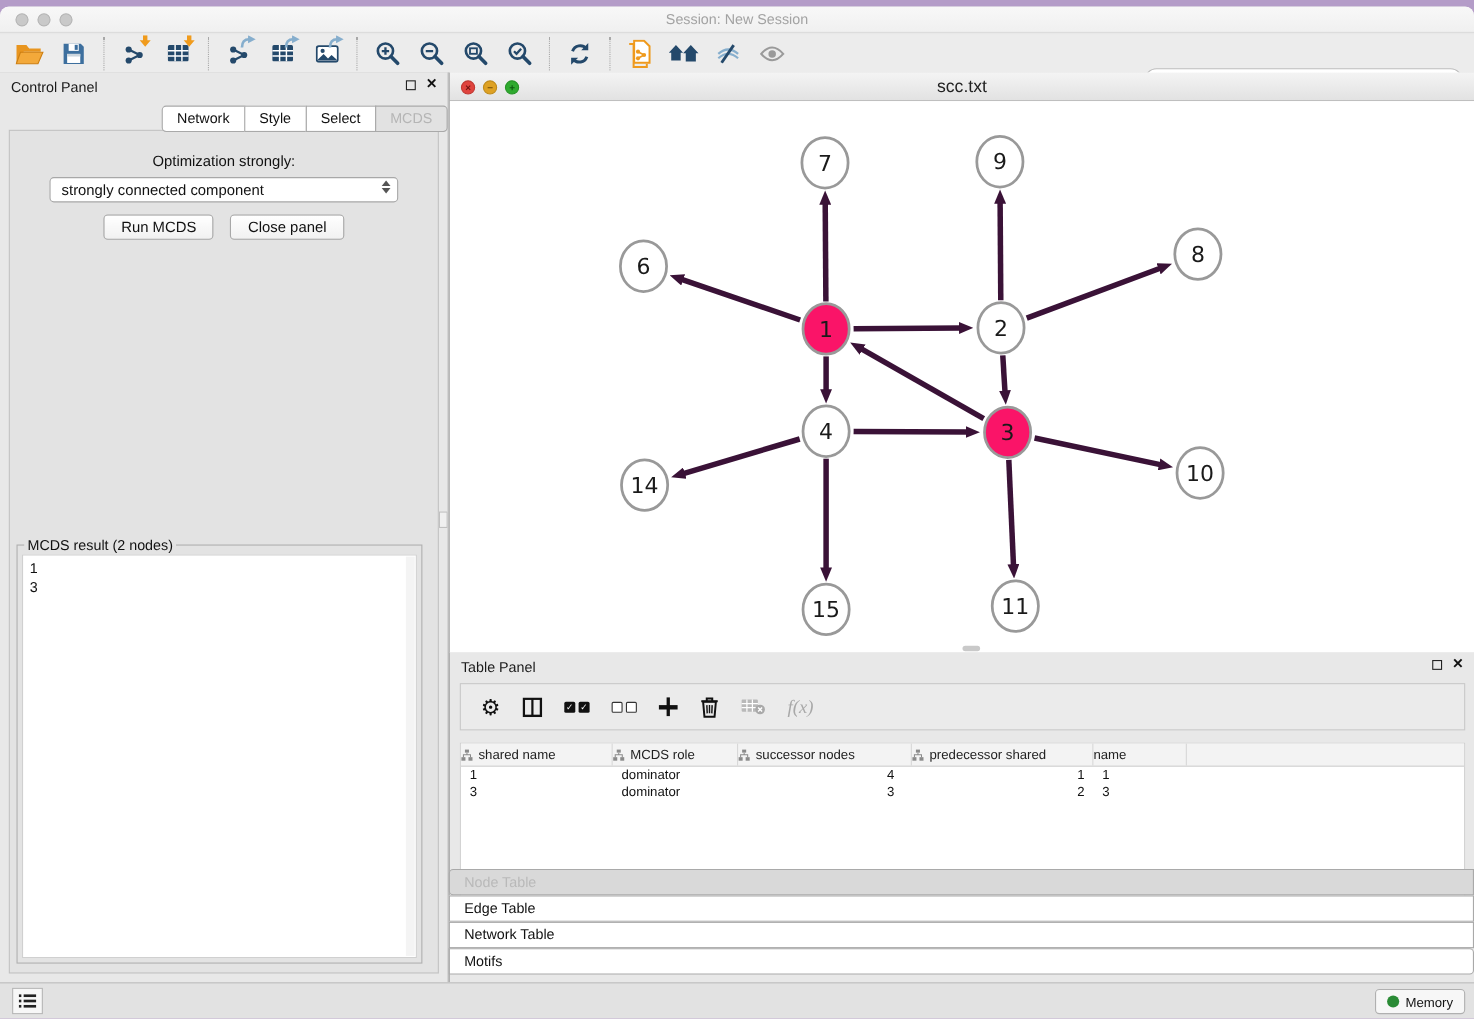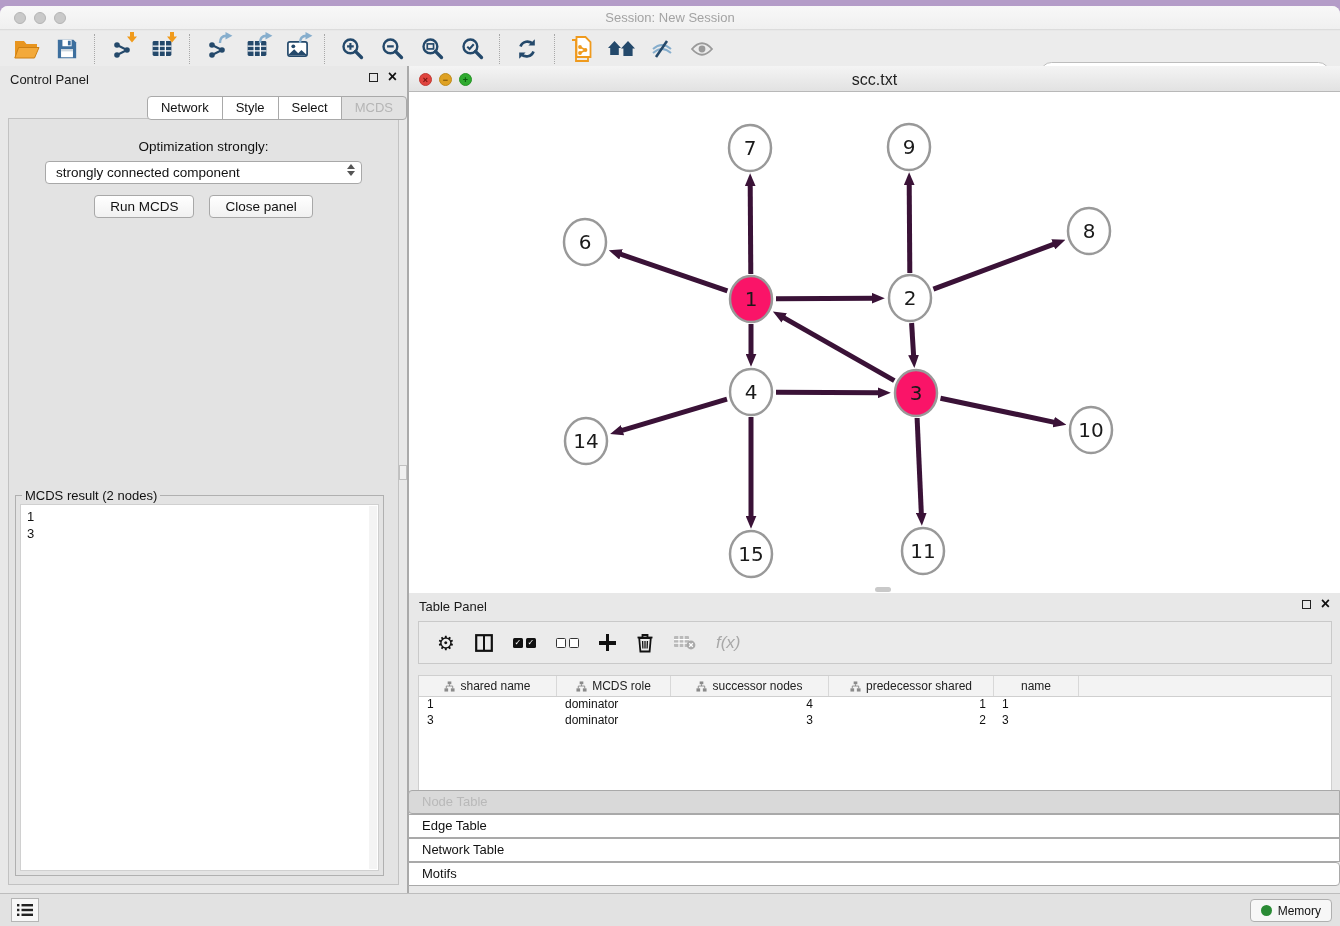--- a/index.html
+++ b/index.html
@@ -79,31 +79,31 @@
   .net-canvas { position:absolute; top:26px; left:0; right:0; bottom:0; background:#fff; }
   .net-hscroll { position:absolute; bottom:1px; left:50%; width:16px; height:5px; background:#c9c9c9; border-radius:3px; }
 
   
   .table-panel { position:absolute; top:587px; left:408px; width:932px; height:300px;
     background:#e8e8e8; border-left:1px solid #aaa; }
   .tp-toolbar { position:absolute; top:28px; left:9px; right:8px; height:43px;
     background:#ebebeb; border:1px solid #c9c9c9; display:flex; align-items:center; gap:20px; padding-left:18px; }
   .tp-icon { display:flex; align-items:center; justify-content:center; }
   .gear-glyph { font-family:"DejaVu Sans", sans-serif; font-size:20px; color:#111; line-height:20px; }
-  .fx-label { font-family:Liberation Sans, sans-serif; font-style:italic; font-size:17px; color:#a8a8a8; }
+  .fx-label { font-family:Liberation Serif, serif; font-style:italic; font-size:17px; color:#a8a8a8; }
   .chk-pair { display:flex; gap:3px; }
   .chk { width:10px; height:10px; background:#111; border-radius:1.5px; color:#fff; font-size:8px; line-height:10px; text-align:center; }
   .unchk { width:10px; height:10px; background:#fff; border:1.6px solid #333; border-radius:1.5px; }
   .plus-icon { position:relative; width:17px; height:17px; }
   .plus-icon::before { content:""; position:absolute; left:0; top:7px; width:17px; height:3.6px; background:#111; }
   .plus-icon::after { content:""; position:absolute; left:6.7px; top:0; width:3.6px; height:17px; background:#111; }
 
   .data-table { position:absolute; top:82px; left:9px; right:8px; bottom:42px; background:#fff; border:1px solid #cfcfcf; }
   .dt-header { display:flex; background:#f3f3f3; border-bottom:1px solid #cfcfcf; height:21px; }
-  .dt-hcell { display:flex; align-items:center; justify-content:center; gap:5px; font-size:12px; color:#222;
+  .dt-hcell { display:flex; align-items:center; justify-content:flex-start; gap:5px; font-size:12px; color:#222;
     border-right:1px solid #d8d8d8; }
   .dt-row { display:flex; height:16px; font-size:12px; color:#111; }
   .dt-cell { overflow:hidden; white-space:nowrap; }
   .c0 { width:138px; } .c1 { width:114px; } .c2 { width:158px; } .c3 { width:165px; } .c4 { width:85px; }
   .cell-left { text-align:left; padding-left:8px; }
   .cell-right2 { text-align:right; padding-right:16px; }
   .cell-right3 { text-align:right; padding-right:8px; }
 
   .tp-tabs { position:absolute; bottom:7px; left:0; right:0; display:flex; justify-content:center;flex-direction:column; }
   .tp-tab { font-size:13px; padding:3px 13px 4px; background:#fff; border:1px solid #a9a9a9; margin-left:-1px; color:#111; }

